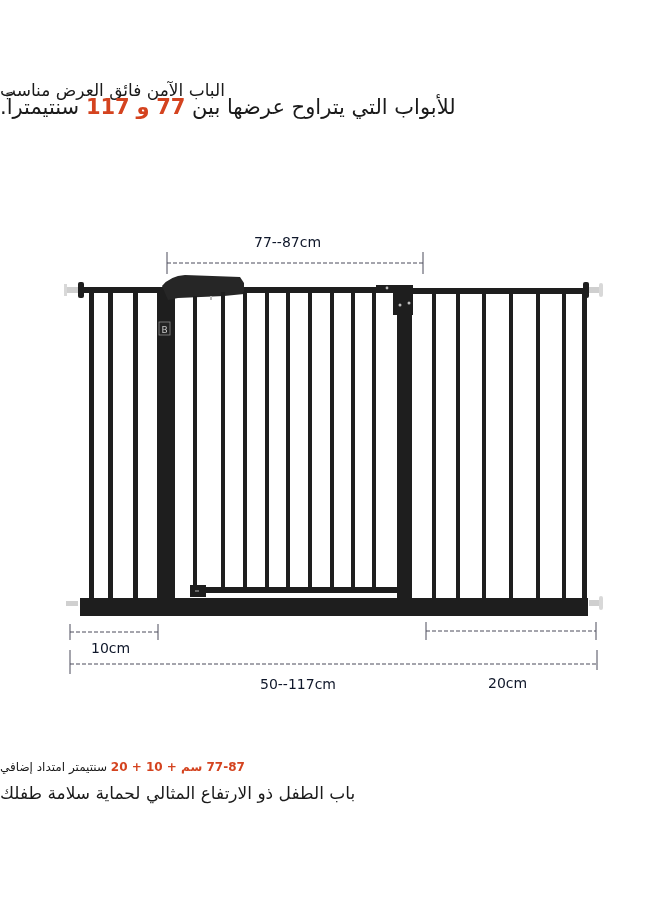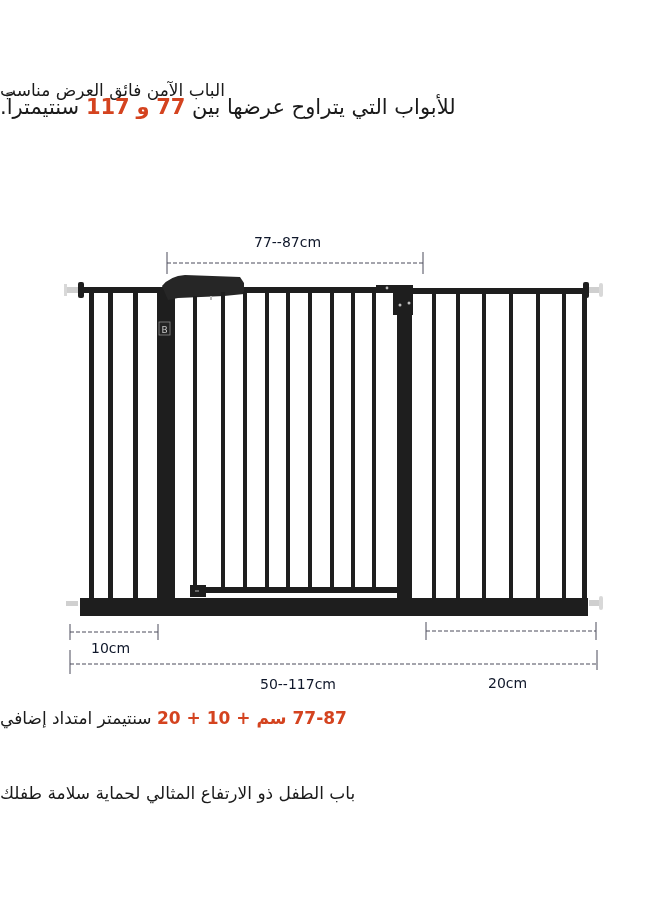--- a/index.html
+++ b/index.html
@@ -5,21 +5,21 @@
     * { margin: 0; padding: 0; box-sizing: border-box; }
     html, body { width: 660px; height: 900px; background: #ffffff; overflow: hidden; }
     body { position: relative; font-family: "DejaVu Sans", sans-serif; color: #1a1a1a; }
     .line {
       position: absolute; left: 0; width: 612px; text-align: left;
       direction: rtl; unicode-bidi: plaintext; white-space: nowrap;
       font-family: "DejaVu Sans", sans-serif;
     }
     .title1 { top: 80px; font-size: 17px; }
     .title2 { top: 95px; font-size: 21px; }
-    .spec { top: 708px; font-size: 17px; }
+    .spec { top: 760px; font-size: 12px; }
     .tagline { top: 783px; font-size: 17px; }
     .hl { color: #d4431f; font-weight: bold; }
     .dim-label {
       position: absolute; color: #0f172a; font-size: 14px;
       font-family: "DejaVu Sans", sans-serif; white-space: nowrap;
     }
     svg.gate { position: absolute; left: 0; top: 0; }
   </style>
 </head>
 <body>

